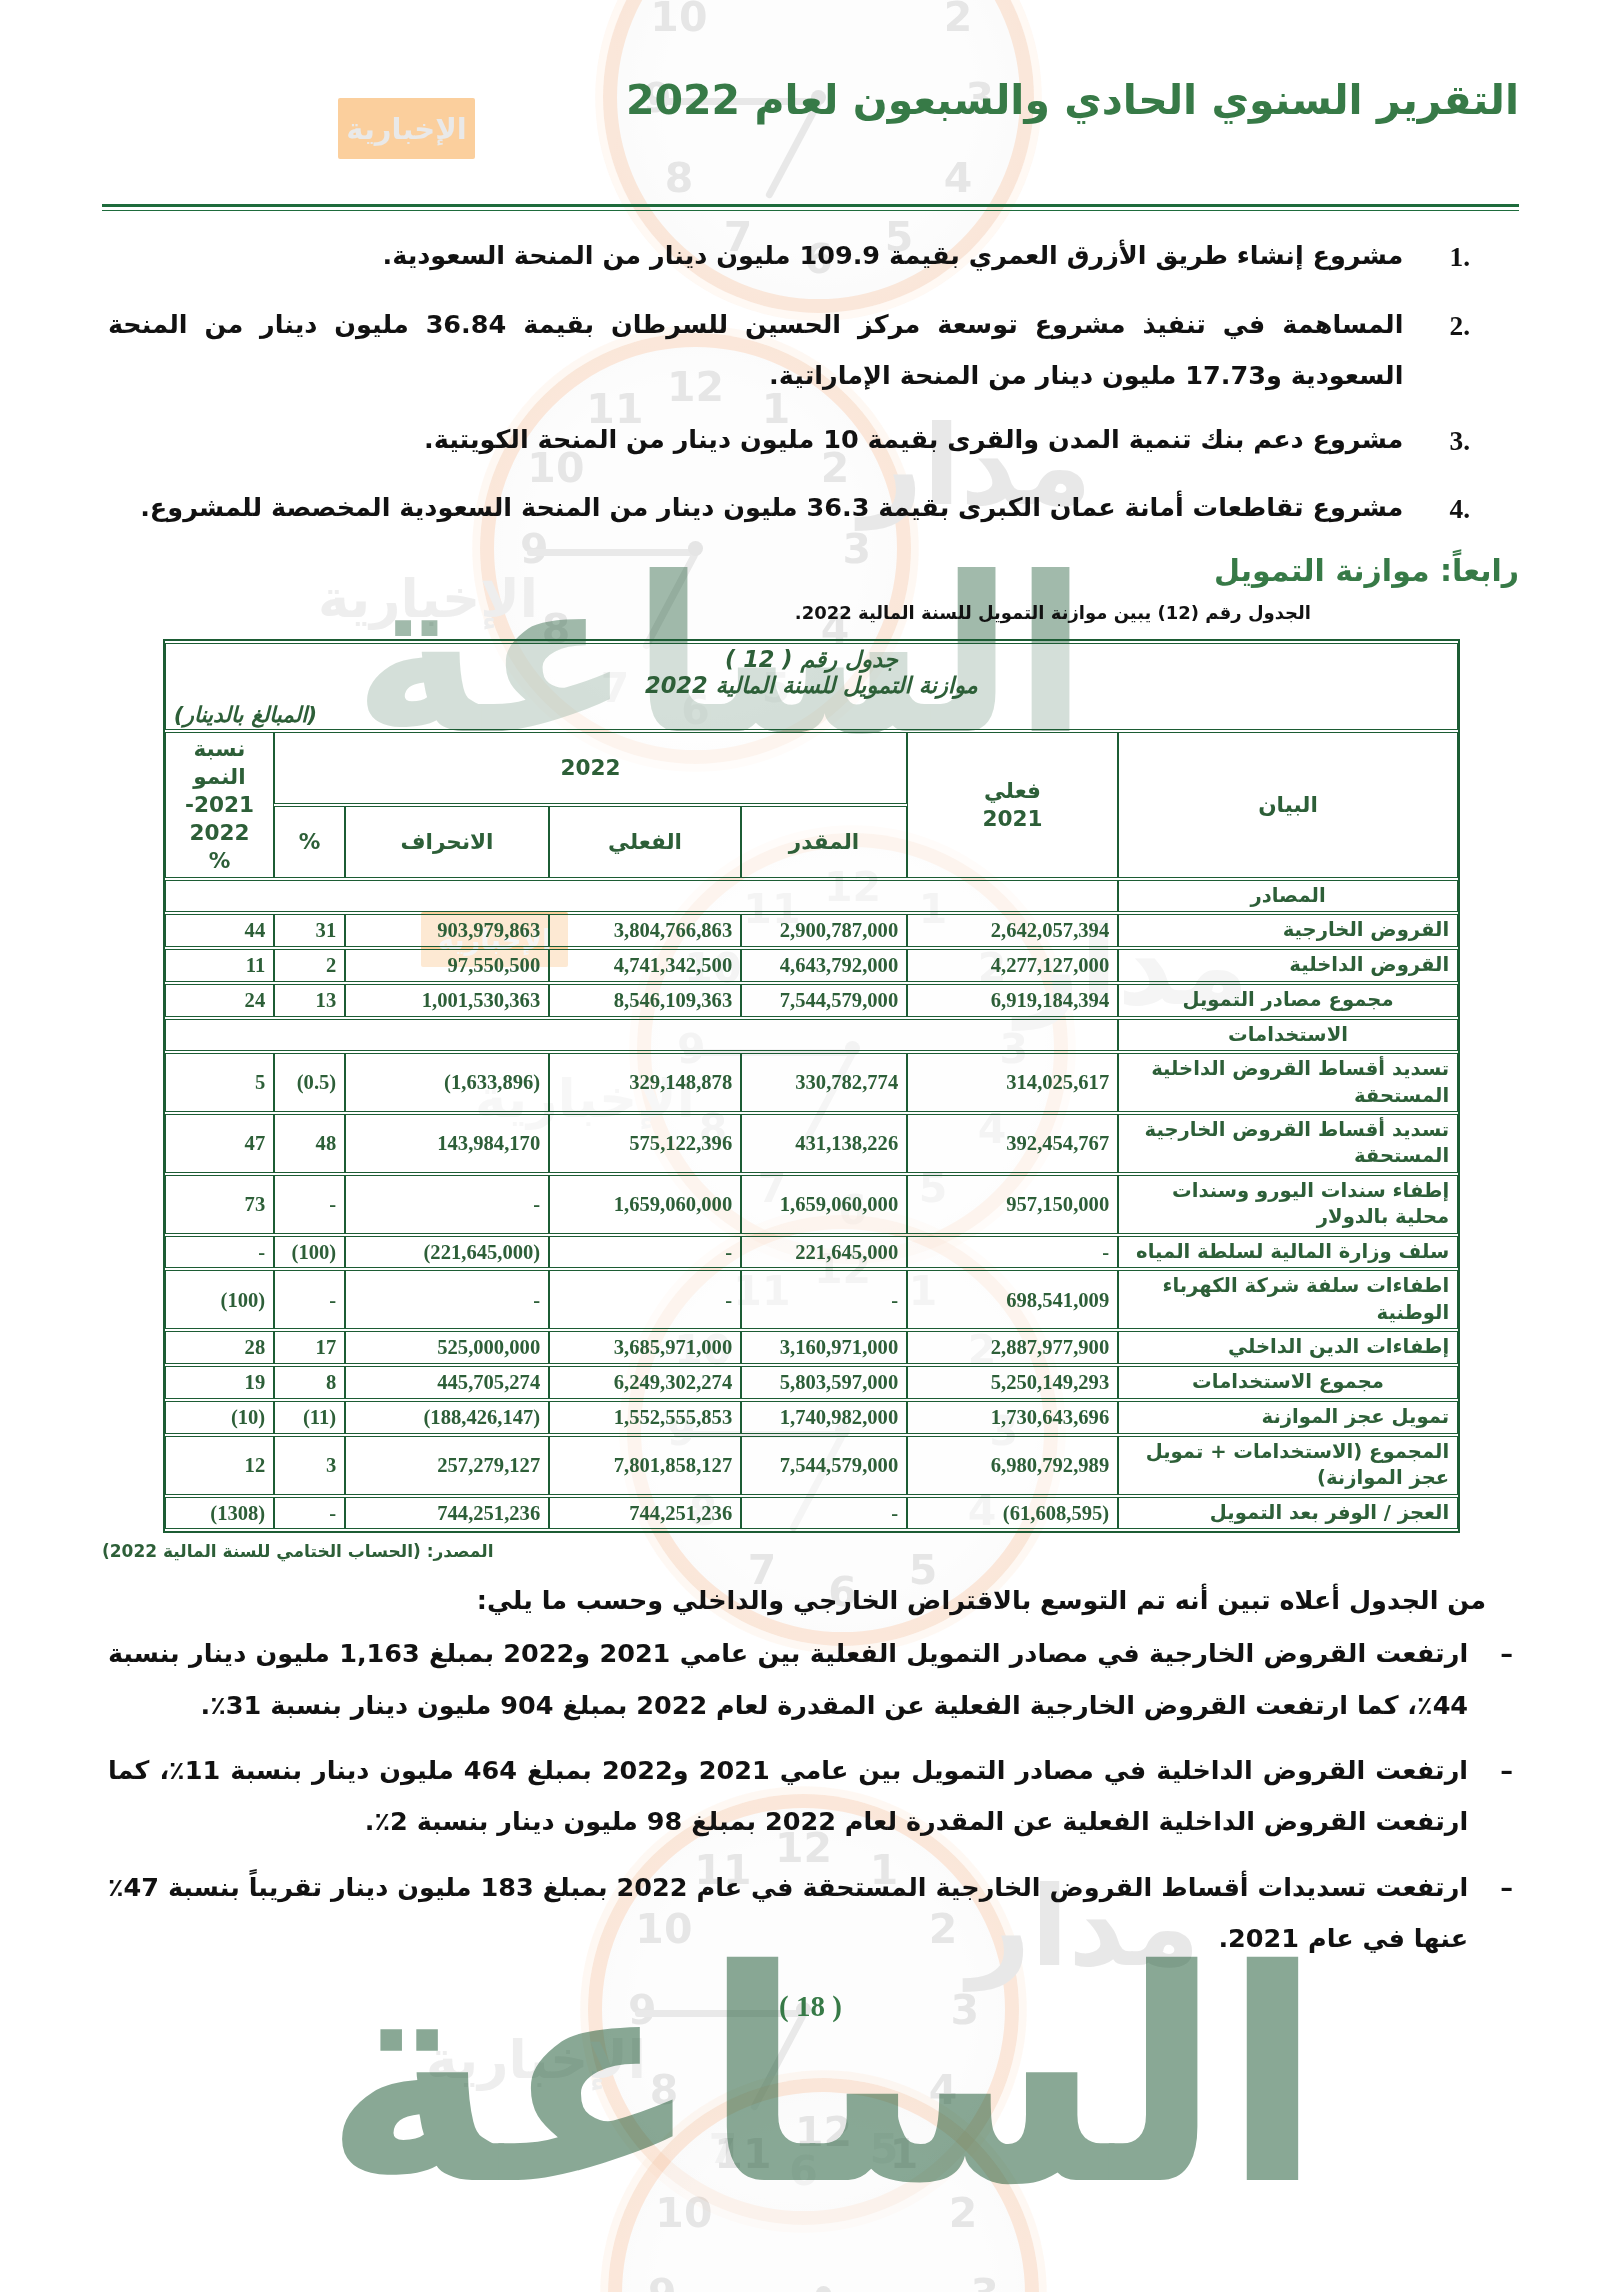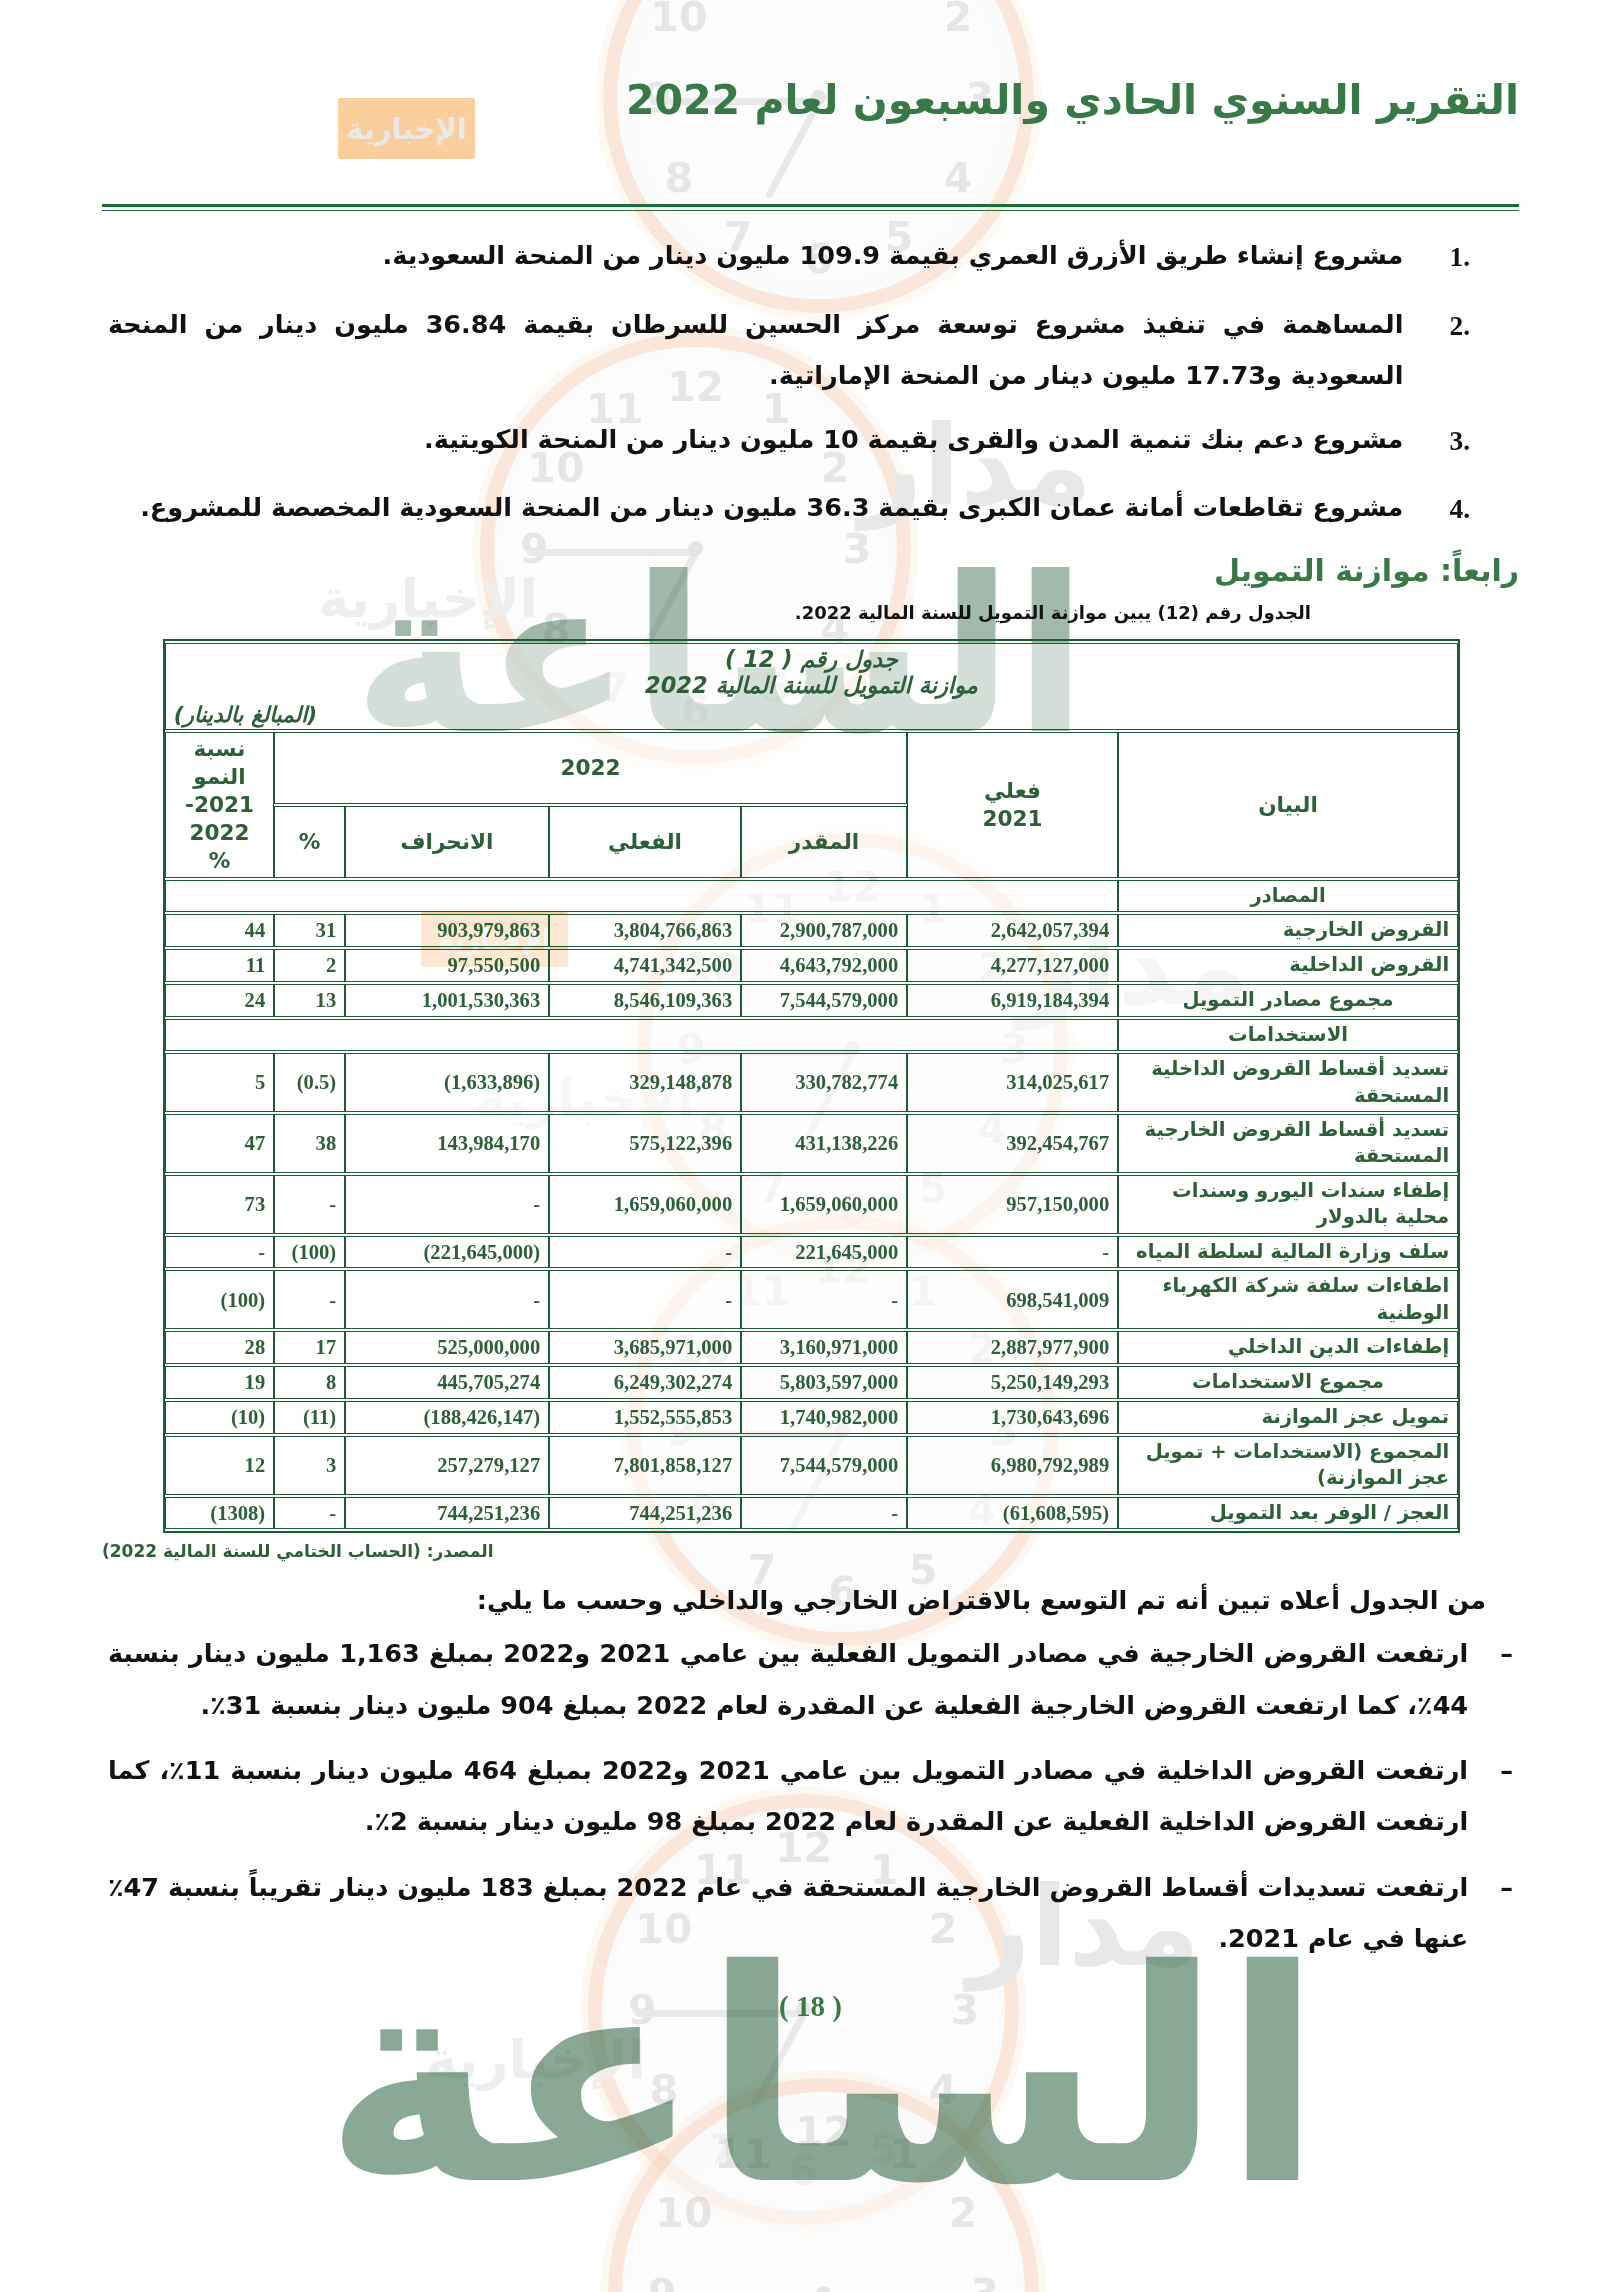--- a/index.html
+++ b/index.html
@@ -322,21 +322,21 @@
             <td class="num">(1,633,896)</td>
             <td class="num">(0.5)</td>
             <td class="num">5</td>
           </tr>
           <tr>
             <td class="lbl">تسديد أقساط القروض الخارجية المستحقة</td>
             <td class="num">392,454,767</td>
             <td class="num">431,138,226</td>
             <td class="num">575,122,396</td>
             <td class="num">143,984,170</td>
-            <td class="num">38</td>
+            <td class="num">48</td>
             <td class="num">47</td>
           </tr>
           <tr>
             <td class="lbl">إطفاء سندات اليورو وسندات محلية بالدولار</td>
             <td class="num">957,150,000</td>
             <td class="num">1,659,060,000</td>
             <td class="num">1,659,060,000</td>
             <td class="num">-</td>
             <td class="num">-</td>
             <td class="num">73</td>

